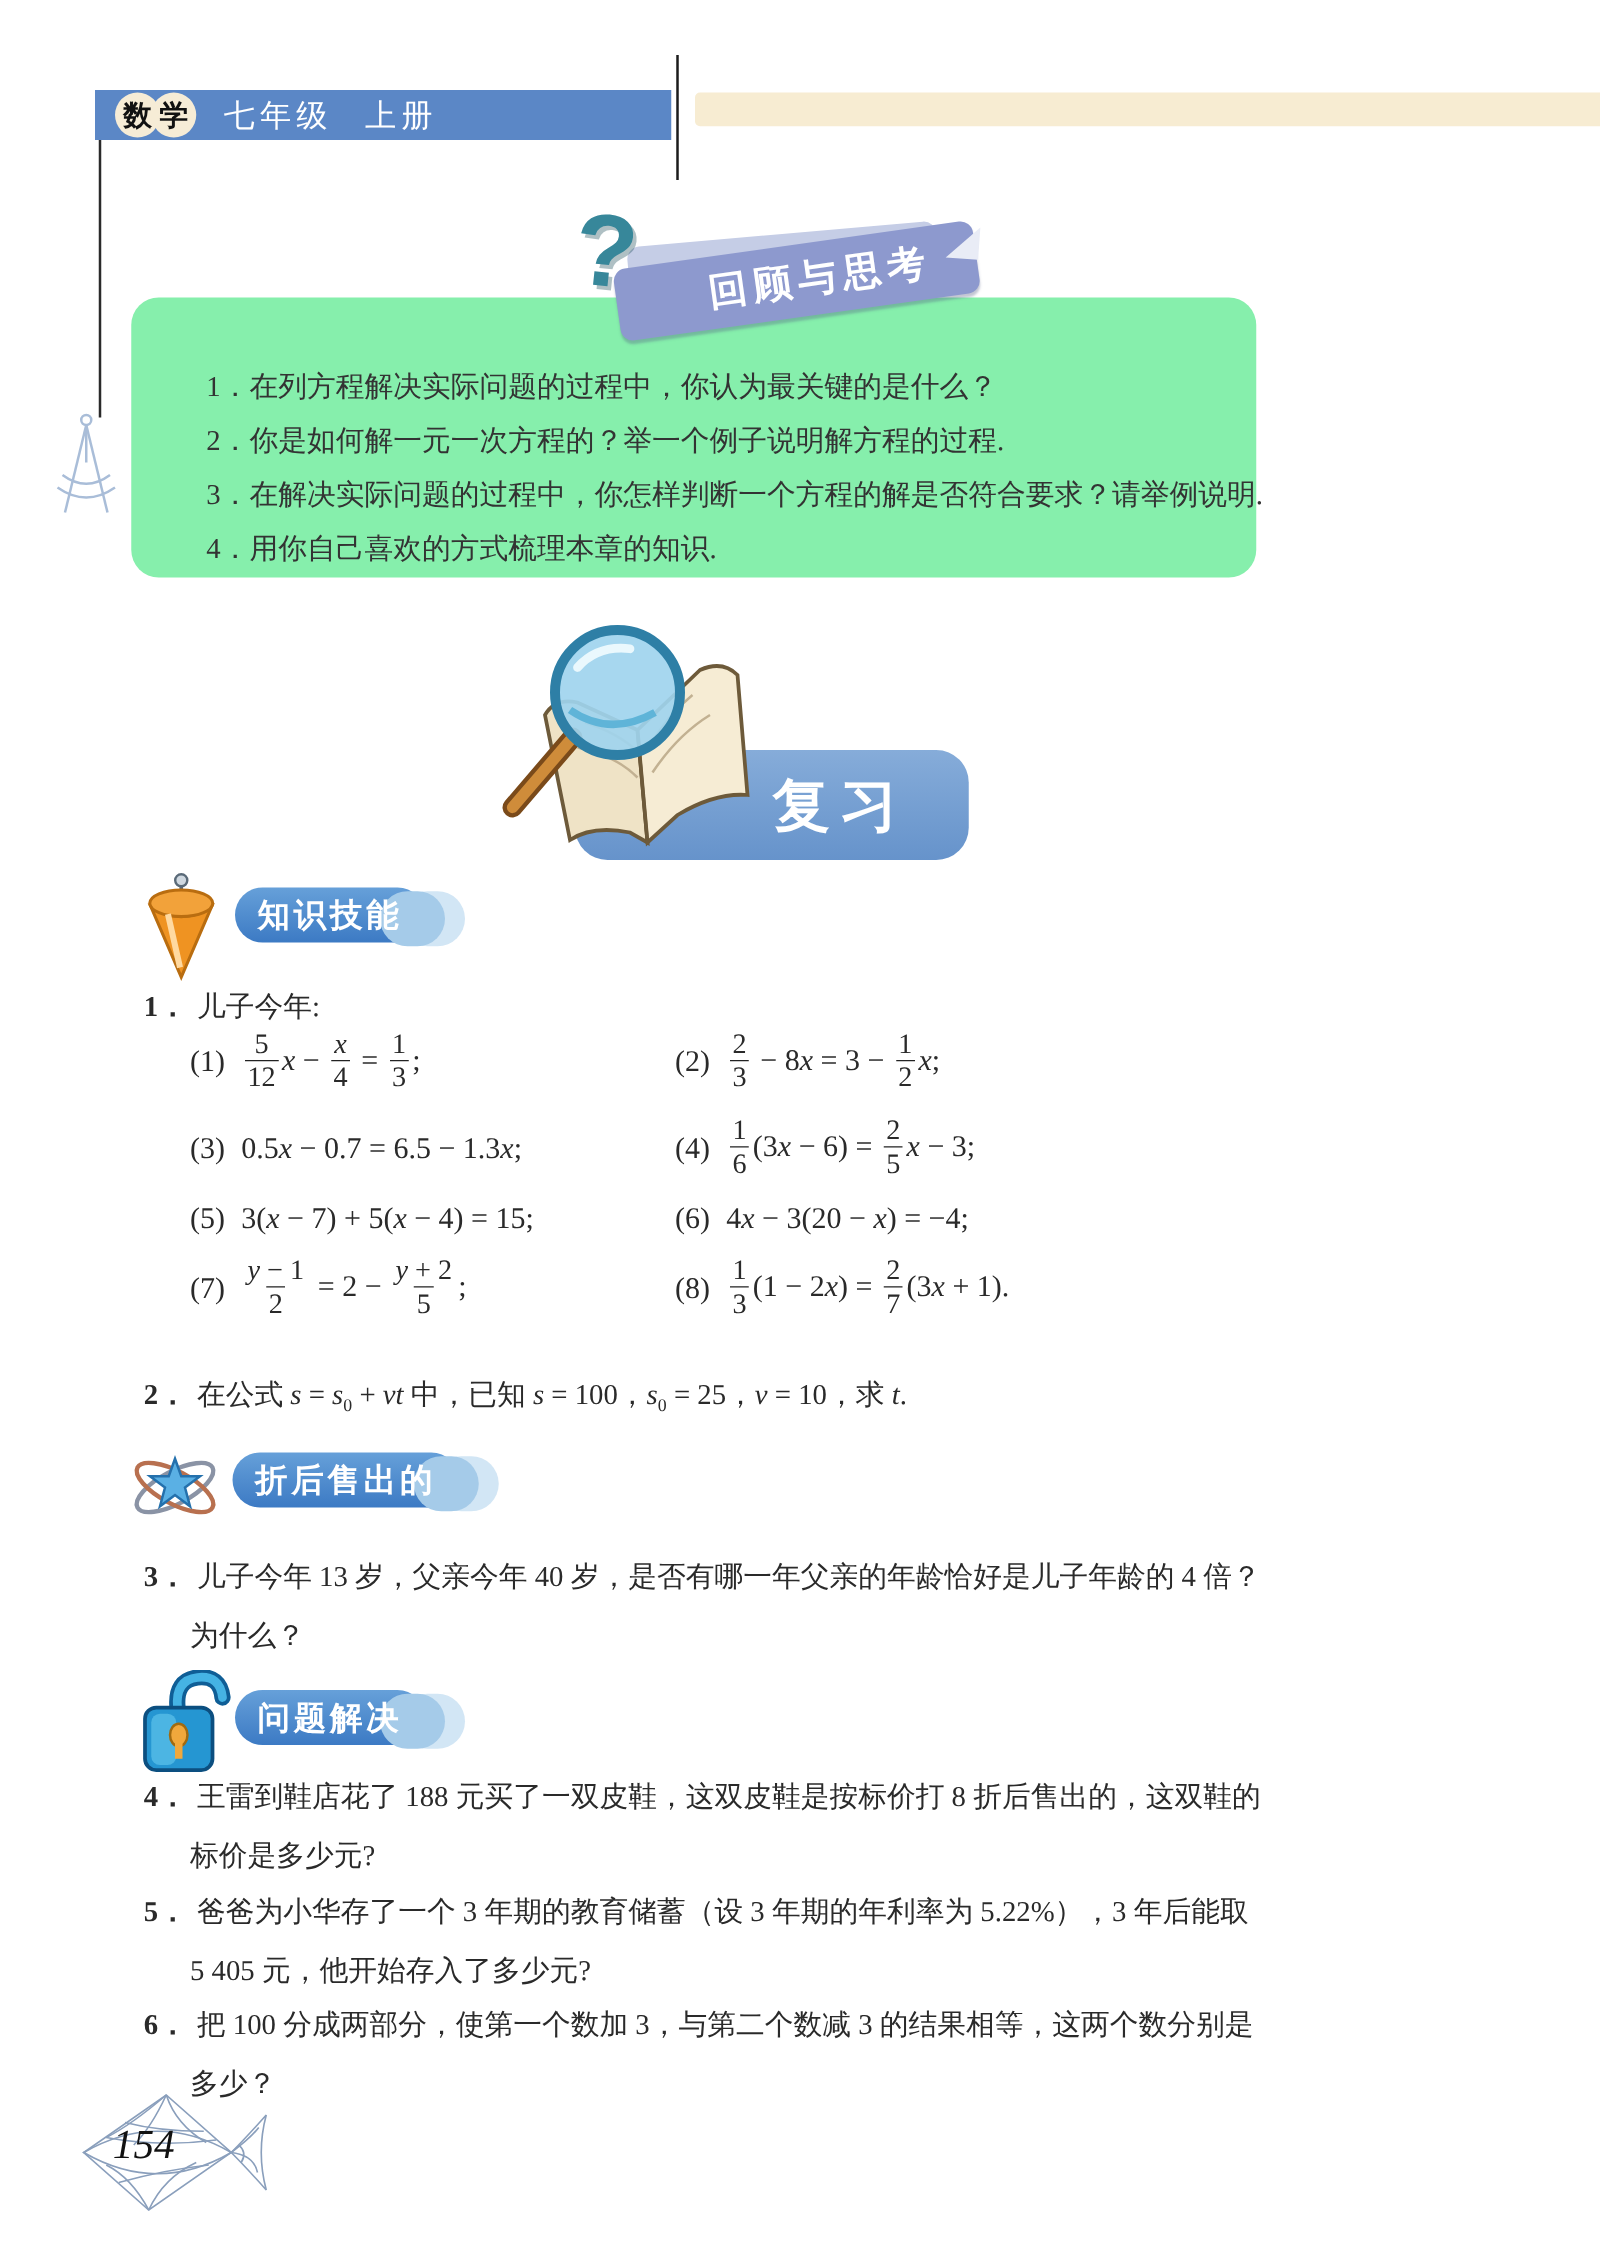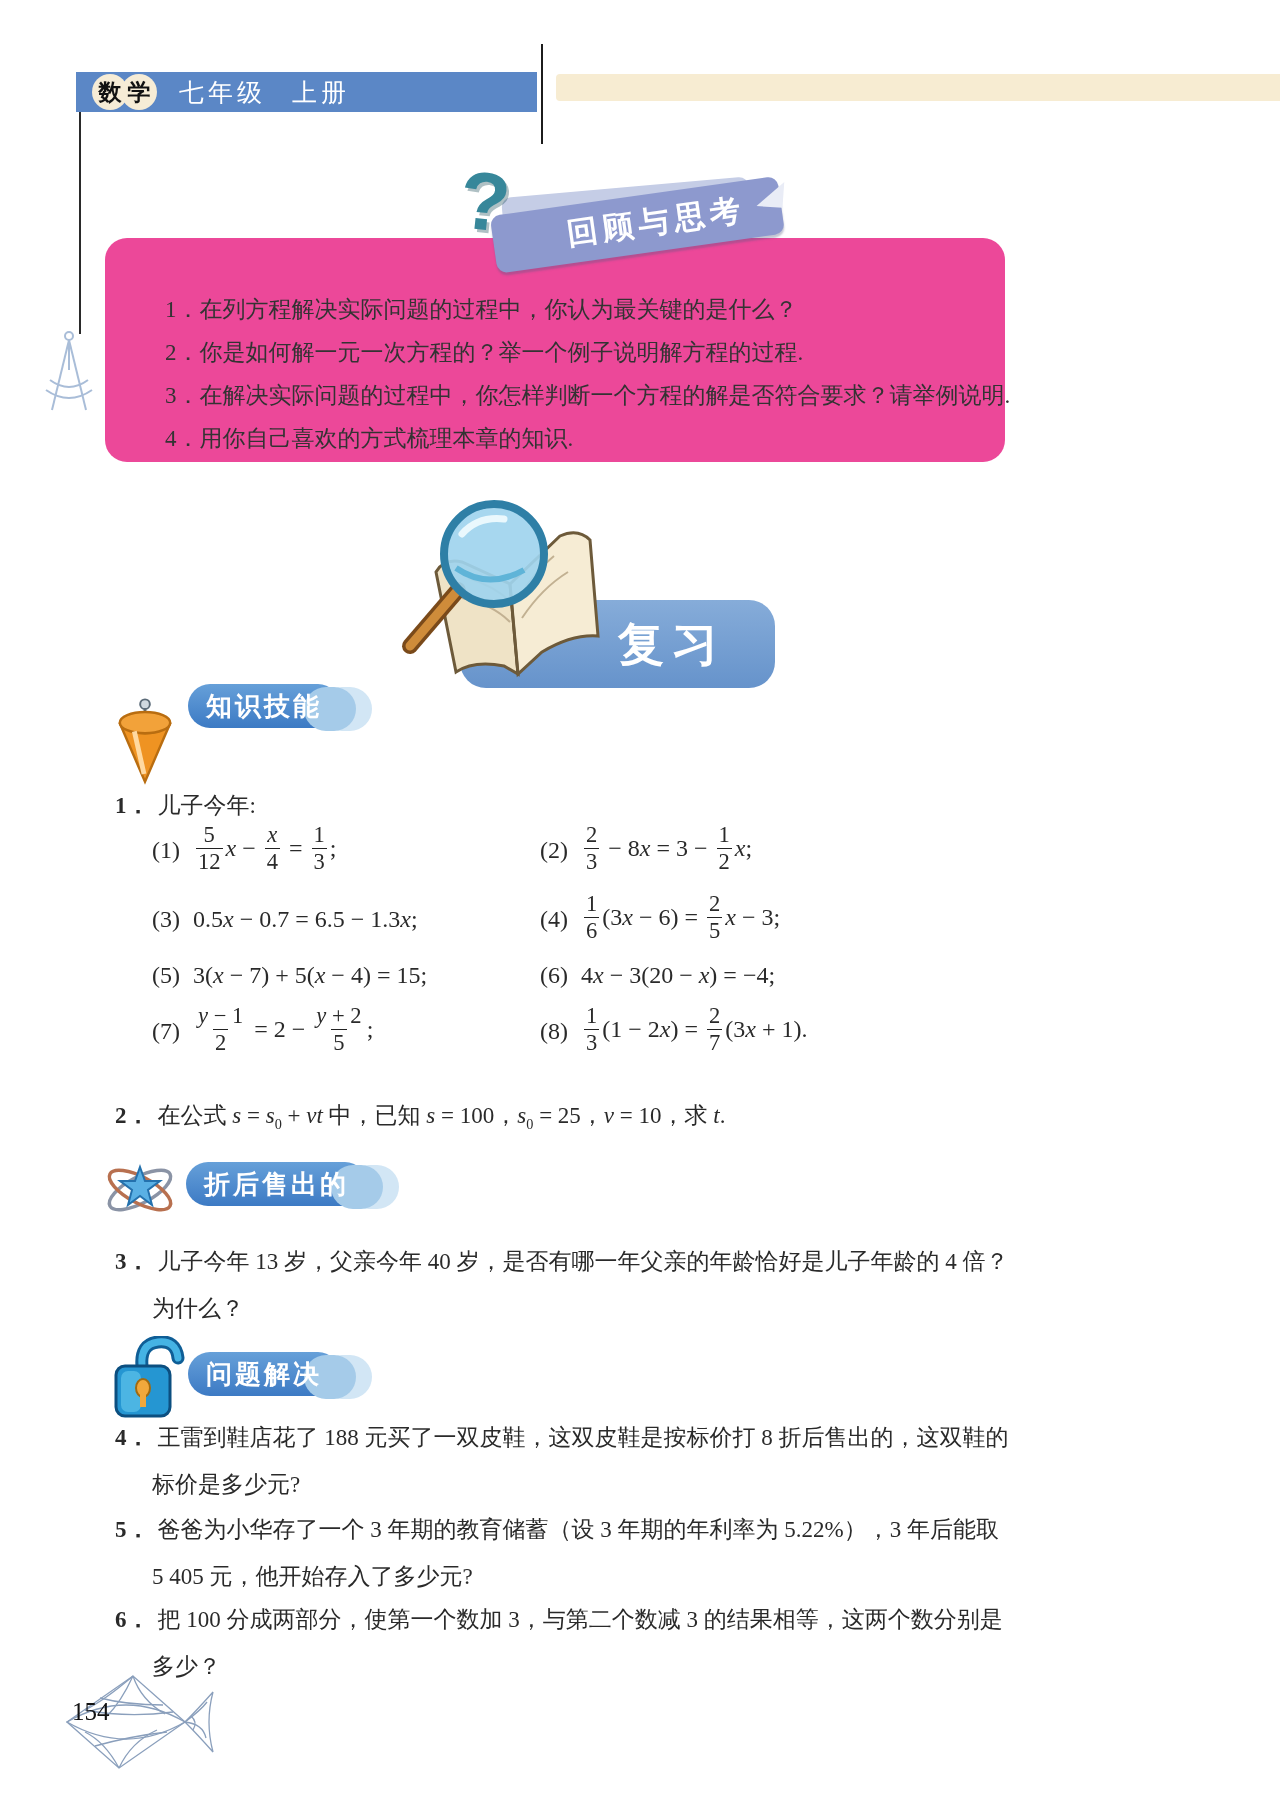--- a/index.html
+++ b/index.html
@@ -18,21 +18,21 @@
               font-family:"Liberation Sans","DejaVu Sans",sans-serif;}
   .grade-text .vol{margin-left:26px;}
   .header-divider{position:absolute;left:541px;top:44px;width:2px;height:100px;background:#1c1c1c;}
   .header-cream{position:absolute;left:556px;top:74px;width:724px;height:27px;
                 background:#f7ecd2;border-radius:4px 0 0 4px;}
   .margin-line{position:absolute;left:79px;top:112px;width:2px;height:222px;background:#2a2a2a;}
   .compass{position:absolute;left:33px;top:328px;}
 
   
   .review-box{position:absolute;left:105px;top:238px;width:900px;height:224px;
-              background:#ec4899;border-radius:22px;}
+              background:#86efac;border-radius:22px;}
   .review-questions{position:absolute;left:60px;top:50px;right:20px;}
   .q-line{font-size:23px;line-height:43px;white-space:nowrap;color:#333;}
 
   .badge-wrap{position:absolute;left:462px;top:178px;width:290px;height:92px;
               transform:rotate(-8deg);}
   .badge-under{position:absolute;left:42px;top:12px;width:248px;height:58px;
                background:#c5cde6;border-radius:10px;transform:rotate(3deg);}
   .badge-main{position:absolute;left:30px;top:22px;width:252px;height:58px;background:#8d99ce;
               border-radius:10px;display:flex;align-items:center;justify-content:center;
               padding-left:38px;box-shadow:0 3px 2px rgba(80,90,130,.35);}
@@ -77,22 +77,22 @@
   .eq-num{margin-right:13px;}
   .mvar{font-style:italic;}
   .msub{font-size:0.62em;vertical-align:sub;}
   .frac{display:inline-flex;flex-direction:column;align-items:center;vertical-align:middle;
         line-height:1.15;font-size:0.94em;margin:0 3px;transform:translateY(-2px);}
   .fn{display:block;padding:0 2px;}
   .fd{display:block;border-top:1.6px solid #222;padding:0 2px;}
 
   
   .fish{position:absolute;left:45px;top:1672px;}
-  .page-num{position:absolute;left:72px;top:1698px;width:86px;text-align:left;
-            font-size:25px;color:#111;}
+  .page-num{position:absolute;left:72px;top:1698px;width:86px;text-align:center;
+            font-size:33px;color:#111;font-style:italic;}
 </style>
 </head>
 <body>
 
 <div class="page">
 
   <div class="header-bar">
     <div class="logo">
       <span class="logo-circle">数</span>
       <span class="logo-circle second">学</span>
@@ -152,21 +152,21 @@
     <path d="M64,92 Q96,114 132,94" stroke="#5fb4d8" stroke-width="6" fill="none"></path>
   </svg>
 
   <svg class="sec-icon" style="left:114px;top:696px" width="62" height="92" viewBox="0 0 64 94">
     <circle cx="32" cy="8" r="5" fill="#cfd8e0" stroke="#5a6a78" stroke-width="2"></circle>
     <line x1="32" y1="13" x2="32" y2="21" stroke="#5a6a78" stroke-width="3"></line>
     <path d="M7,30 L32,88 L57,30 Q32,46 7,30 Z" fill="#ef9322" stroke="#b96d10" stroke-width="2.5"></path>
     <ellipse cx="32" cy="27" rx="26" ry="11" fill="#f2a23a" stroke="#b96d10" stroke-width="2.5"></ellipse>
     <path d="M21,36 L31,80" stroke="#ffd9a0" stroke-width="5" fill="none"></path>
   </svg>
-  <div class="pill" style="left:188px;top:684px">
+  <div class="pill" style="left:188px;top:710px">
     <span class="pill-label">知识技能</span>
   </div>
 
   <div class="prob" style="left:115px;top:782px">
     <div class="pline"><span class="pnum">1．</span><span>儿子今年:</span></div>
   </div>
 
   <div class="eq-grid">
     <div class="eq-cell">
         <span class="eq-num">(1)</span>

